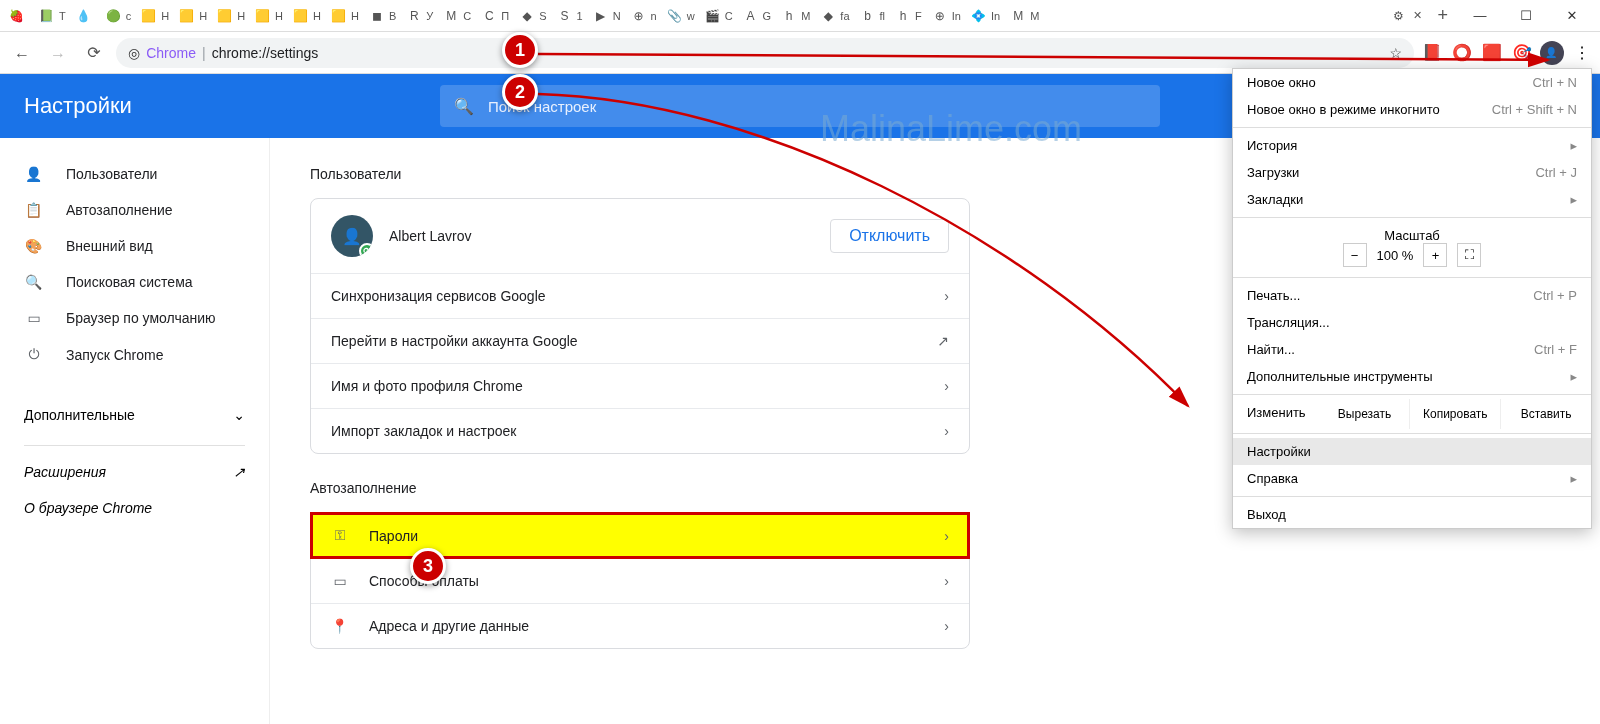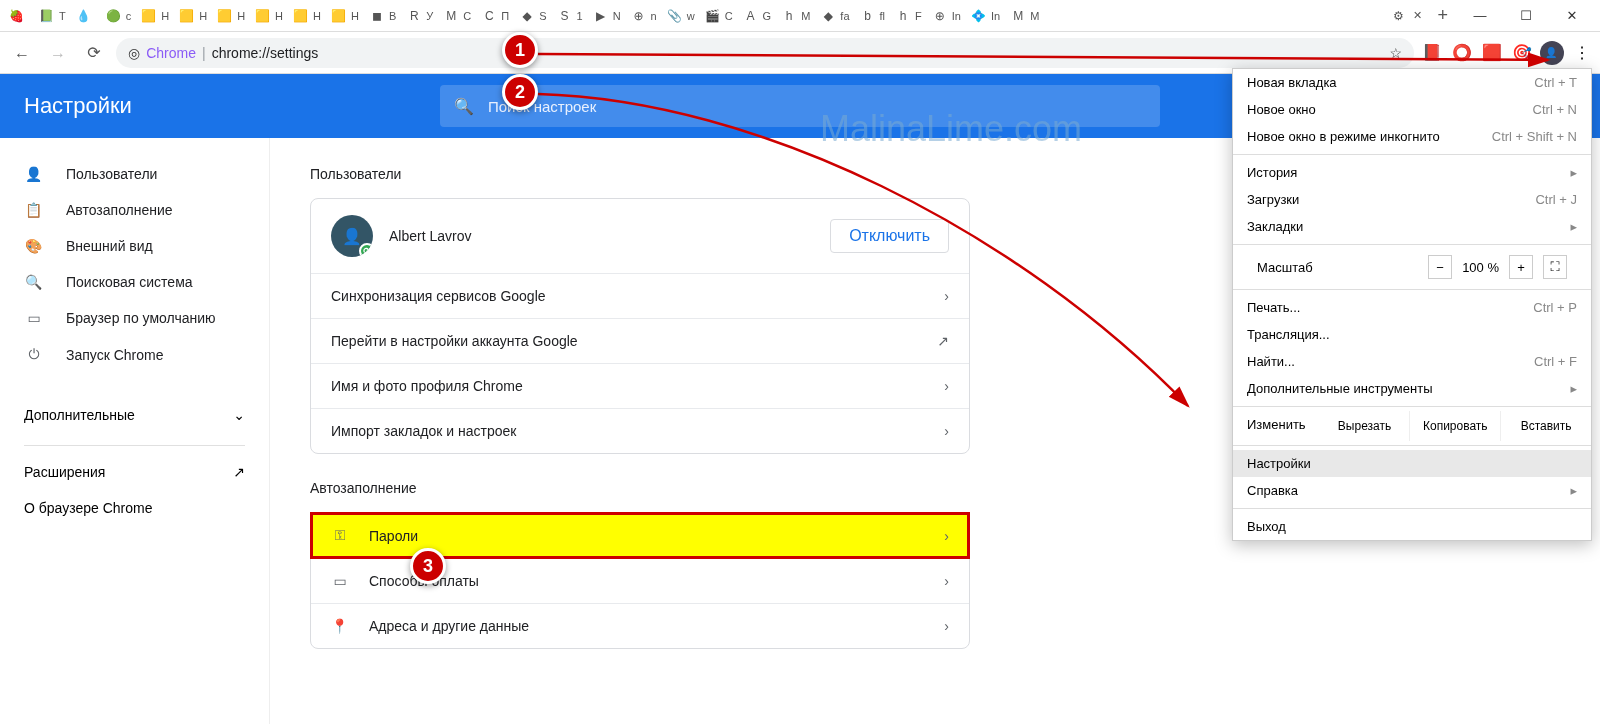--- a/index.html
+++ b/index.html
@@ -33,21 +33,21 @@
 .search-wrap input { flex: 1; background: transparent; border: none; outline: none; color: #fff; font-size: 15px; }
 .search-wrap input::placeholder { color: #e8f0fe; }
 
 
 .content { display: flex; height: calc(724px - 32px - 42px - 64px); }
 .sidebar { width: 270px; padding: 18px 8px; border-right: 1px solid #eee; }
 .side-item { display: flex; align-items: center; gap: 22px; padding: 10px 16px; border-radius: 4px; font-size: 14px; color: #202124; cursor: pointer; }
 .side-item .ico { width: 20px; color: #5f6368; display: flex; align-items: center; justify-content: center; }
 .side-expand { display: flex; align-items: center; justify-content: space-between; padding: 14px 16px; font-size: 14px; cursor: pointer; }
 .side-divider { height: 1px; background: #e0e0e0; margin: 8px 16px; }
-.side-link { display: flex; align-items: center; justify-content: space-between; padding: 10px 16px; font-size: 14px; cursor: pointer; }
+.side-link { display: flex; align-items: center; justify-content: space-between; padding: 10px 16px; font-size: 14px; cursor: pointer; font-style: italic; }
 
 .main { flex: 1; padding: 28px 40px; overflow: auto; }
 .section-title { font-size: 14px; color: #202124; margin-bottom: 16px; }
 .card { border: 1px solid #dadce0; border-radius: 8px; background: #fff; max-width: 660px; }
 .card-top { display: flex; align-items: center; padding: 16px 20px; gap: 16px; }
 .avatar { width: 42px; height: 42px; border-radius: 21px; background: #356; position: relative; overflow: hidden; display: flex; align-items: center; justify-content: center; color: #fff; font-weight: bold; }
 .avatar .sync-badge { position: absolute; bottom: -2px; right: -2px; width: 16px; height: 16px; background: #34a853; border: 2px solid #fff; border-radius: 50%; display: flex; align-items: center; justify-content: center; color: #fff; font-size: 9px; }
 .user-texts { flex: 1; }
 .user-name { font-size: 14px; font-weight: 500; color: #202124; }
 .user-sub { font-size: 13px; color: #5f6368; }
@@ -57,21 +57,21 @@
 .row-left { display: flex; align-items: center; gap: 20px; }
 .row-ico { color: #5f6368; width: 18px; display: flex; align-items: center; justify-content: center; }
 .chev { color: #5f6368; }
 
 
 .ctx-menu { position: absolute; right: 8px; top: 68px; width: 360px; background: #fff; border: 1px solid #ccc; box-shadow: 0 4px 16px rgba(0,0,0,0.25); font-size: 13px; z-index: 1000; }
 .ctx-item { display: flex; justify-content: space-between; align-items: center; padding: 6px 14px; cursor: pointer; }
 .ctx-item.highlighted { background: #e8e8e8; }
 .ctx-sep { height: 1px; background: #ddd; margin: 4px 0; }
 .ctx-sub { color: #888; }
-.ctx-zoom { display: flex; justify-content: space-between; align-items: center; padding: 6px 24px; }
+.ctx-zoom { display: flex; justify-content: space-between; align-items: center; padding: 6px 24px; flex-direction: column; }
 .ctx-zoom-ctrl { display: flex; align-items: center; gap: 10px; }
 .ctx-zoom-btn { width: 24px; height: 24px; border: 1px solid #ccc; display: flex; align-items: center; justify-content: center; cursor: pointer; }
 .ctx-edit { display: flex; }
 .ctx-edit-cell { flex: 1; text-align: center; padding: 8px 4px; border-right: 1px solid #eee; cursor: pointer; font-size: 12px; }
 .ctx-edit-cell:last-child { border-right: none; }
 .ctx-edit-label { padding: 6px 14px; }
 
 
 .marker { position: absolute; width: 36px; height: 36px; background: #c00; border: 3px solid #fff; border-radius: 50%; color: #fff; font-size: 18px; font-weight: bold; display: flex; align-items: center; justify-content: center; z-index: 2000; box-shadow: 0 2px 6px rgba(0,0,0,0.4); }
 .arrow-svg { position: absolute; z-index: 1500; pointer-events: none; }
@@ -334,24 +334,20 @@
             <span class="row-ico">📍</span>
             <span>Адреса и другие данные</span>
           </div>
           <span class="chev">›</span>
         </div>
       </div>
   </div>
 </div>
 
 <div class="ctx-menu">
-  <div class="ctx-item">
-      <span>Новая вкладка</span>
-      <span class="ctx-sub">Ctrl + T</span>
-    </div>
   <div class="ctx-item">
       <span>Новое окно</span>
       <span class="ctx-sub">Ctrl + N</span>
     </div>
   <div class="ctx-item">
       <span>Новое окно в режиме инкогнито</span>
       <span class="ctx-sub">Ctrl + Shift + N</span>
     </div>
   <div class="ctx-sep"></div>
   <div class="ctx-item">

